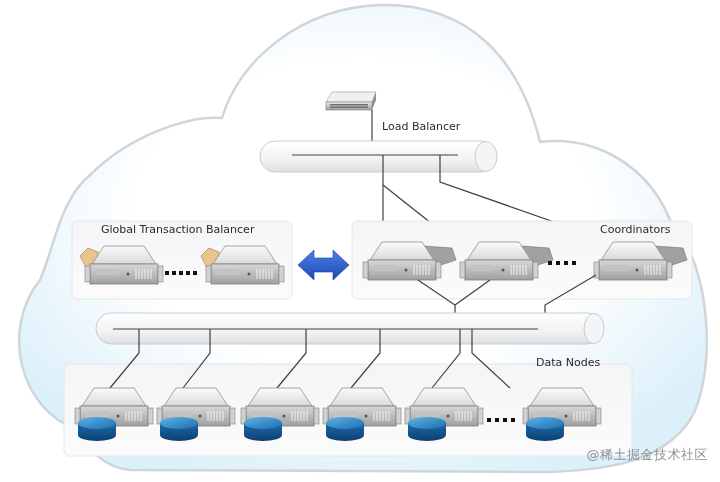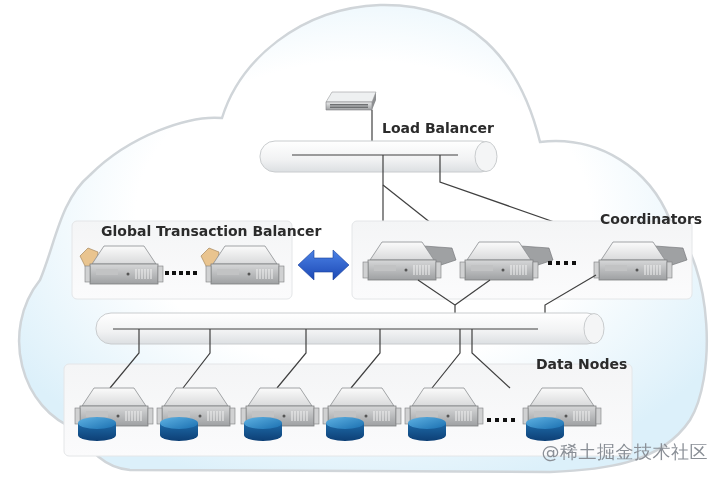--- a/index.html
+++ b/index.html
@@ -1,19 +1,19 @@
 <!DOCTYPE html>
 <html><head>
 <meta charset="utf-8">
 <style>
   html, body { margin:0; padding:0; background:#ffffff; }
   body { width:720px; height:482px; position:relative; overflow:hidden; font-family:"DejaVu Sans", sans-serif; }
   #stage { position:absolute; left:0; top:0; width:720px; height:482px; }
-  .lbl { position:absolute; font-family:"DejaVu Sans", sans-serif; font-size:14px; color:#2b2b2b; white-space:nowrap;font-weight:bold; }
-  .watermark { position:absolute; right:12px; bottom:18px; font-size:18px; color:#8a8f96; font-family:"DejaVu Sans", sans-serif; letter-spacing:0.5px; }
+  .lbl { position:absolute; font-family:"DejaVu Sans", sans-serif; font-size:11px; color:#2b2b2b; white-space:nowrap; }
+  .watermark { position:absolute; right:12px; bottom:18px; font-size:13px; color:#8a8f96; font-family:"DejaVu Sans", sans-serif; letter-spacing:0.5px; }
 </style>
 </head>
 <body>
 
 <svg id="stage" width="720" height="482" viewBox="0 0 720 482">
   <defs>
     <radialGradient id="cloudGrad" cx="0.5" cy="0.45" r="0.6">
       <stop offset="0" stop-color="#ffffff"></stop>
       <stop offset="0.55" stop-color="#ffffff"></stop>
       <stop offset="1" stop-color="#dcf0fa"></stop>
@@ -188,15 +188,15 @@
       <rect x="495" y="418" width="4" height="4"></rect>
     <rect x="503" y="418" width="4" height="4"></rect>
       <rect x="511" y="418" width="4" height="4"></rect>
   </g>
   <use href="#server" transform="translate(522,384)"></use>
   <use href="#db" transform="translate(526,417)"></use>
 </svg>
 
 <div class="lbl" style="left:382px;top:120px;">Load Balancer</div>
 <div class="lbl" style="left:101px;top:223px;">Global Transaction Balancer</div>
-<div class="lbl" style="left:600px;top:211px;">Coordinators</div>
+<div class="lbl" style="left:600px;top:223px;">Coordinators</div>
 <div class="lbl" style="left:536px;top:356px;">Data Nodes</div>
 <div class="watermark">@稀土掘金技术社区</div>
 
 </body></html>

